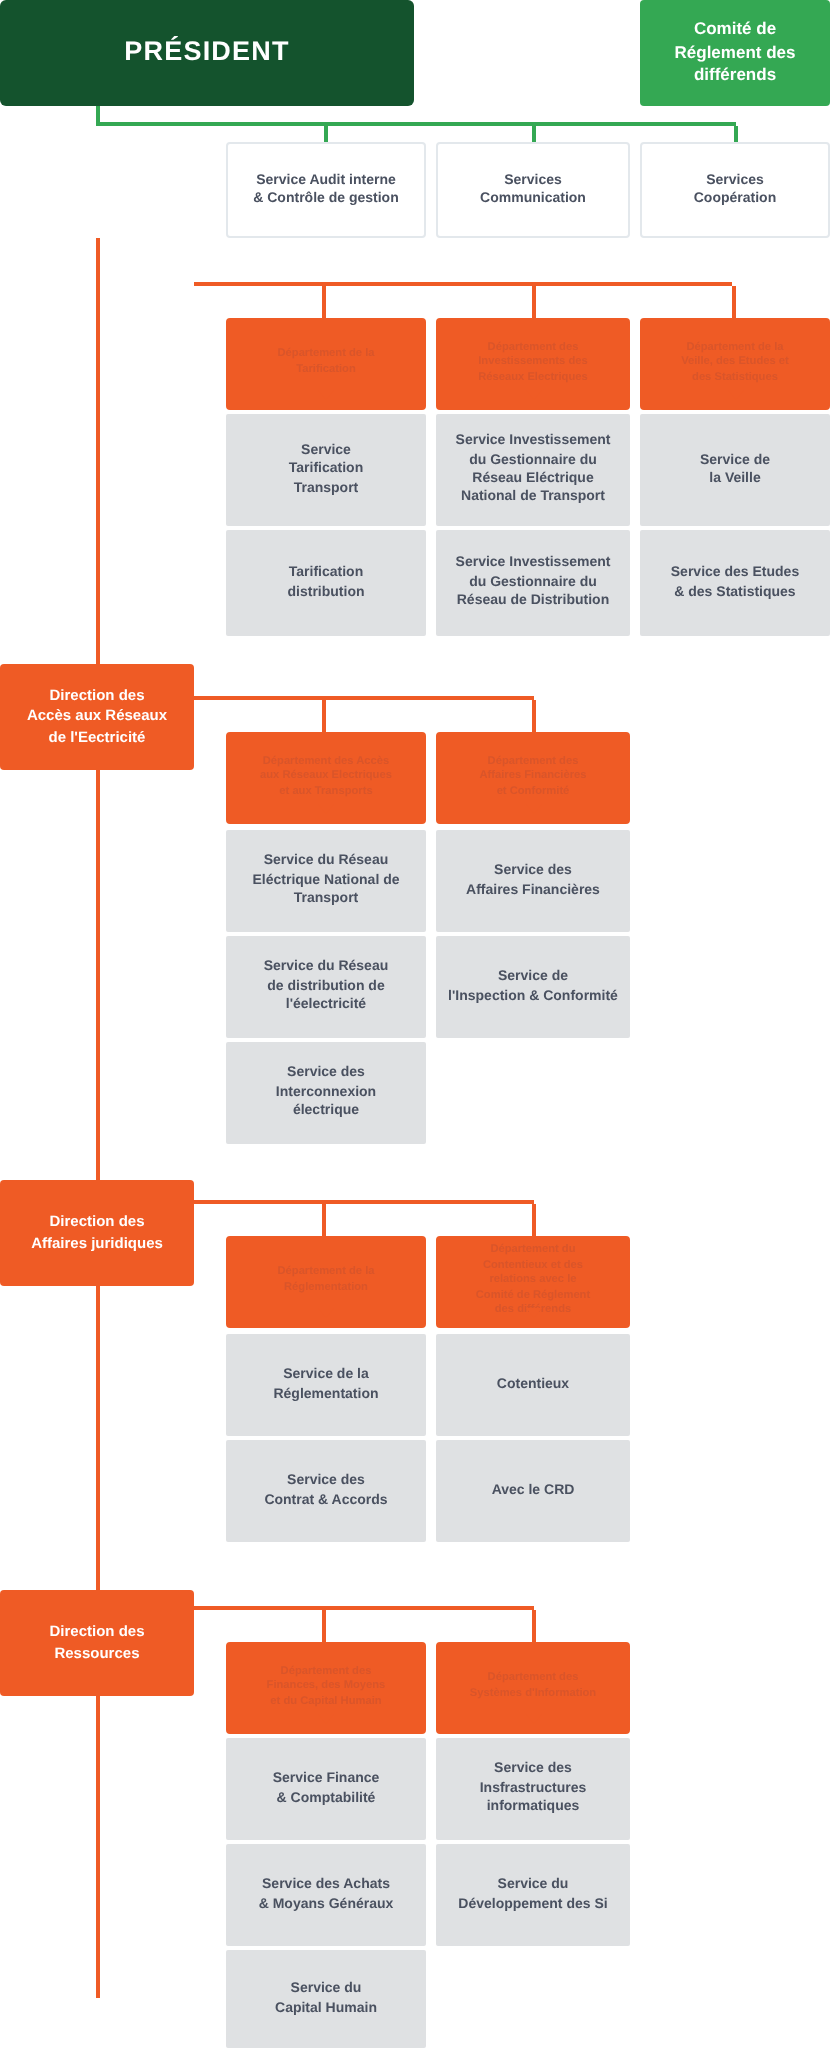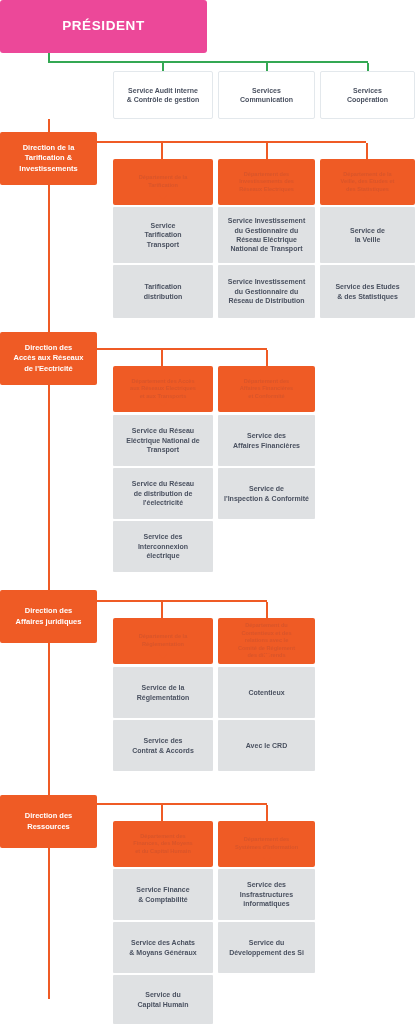--- a/index.html
+++ b/index.html
@@ -24,21 +24,21 @@
   .box {
     position: absolute;
     display: flex;
     align-items: center;
     justify-content: center;
     text-align: center;
     line-height: 1.35;
   }
 
   .president {
-    background: #ec4899;
+    background: #14532d;
     color: #ffffff;
     font-size: 13.5px;
     font-weight: bold;
     letter-spacing: 0.6px;
     border-radius: 3px;
   }
 
   .green-top {
     background: #34a853;
     color: #ffffff;
@@ -117,42 +117,42 @@
 </head>
 <body>
 
 <div id="chart">
 
   <div class="box president" style="left:0px; top:0px; width:207px; height:53px;">
     <span>PRÉSIDENT</span>
   </div>
 
 
+  <div class="box green-top" style="left:320px; top:0px; width:95px; height:53px;">
+    <span>Comité de<br>Réglement des<br>différends</span>
+  </div>
 
   <div class="green-line" style="left:48px; top:53px; width:2px; height:8px;"></div>
   <div class="green-line" style="left:48px; top:61px; width:320px; height:2px;"></div>
   <div class="green-line" style="left:162px; top:63px; width:2px; height:8px;"></div>
   <div class="green-line" style="left:266px; top:63px; width:2px; height:8px;"></div>
   <div class="green-line" style="left:367px; top:63px; width:2px; height:8px;"></div>
 
   <div class="box white-service" style="left:113px; top:71px; width:100px; height:48px;">
     <span>Service Audit interne<br>&amp; Contrôle de gestion</span>
   </div>
   <div class="box white-service" style="left:218px; top:71px; width:97px; height:48px;">
     <span>Services<br>Communication</span>
   </div>
   <div class="box white-service" style="left:320px; top:71px; width:95px; height:48px;">
     <span>Services<br>Coopération</span>
   </div>
 
   <div class="spine" style="left:48px; top:119px; width:2px; height:880px;"></div>
 
-  <div class="box direction" style="left:0px; top:132px; width:97px; height:53px;">
-    <span>Direction  de la<br>Tarification &amp;<br>Investissements</span>
-  </div>
   <div class="line line-h" style="left:97px; top:141px; width:269px; height:2px;"></div>
   <div class="line line-v" style="left:161px; top:143px; width:2px; height:17px;"></div>
   <div class="line line-v" style="left:266px; top:143px; width:2px; height:17px;"></div>
   <div class="line line-v" style="left:366px; top:143px; width:2px; height:17px;"></div>
 
   <div class="box dept" style="left:113px; top:159px; width:100px; height:46px;">
     <span>Département de la<br>Tarification</span>
   </div>
   <div class="arrow-down" style="left:159px; top:195px;"></div>
   <div class="box grey-service" style="left:113px; top:207px; width:100px; height:56px;">

